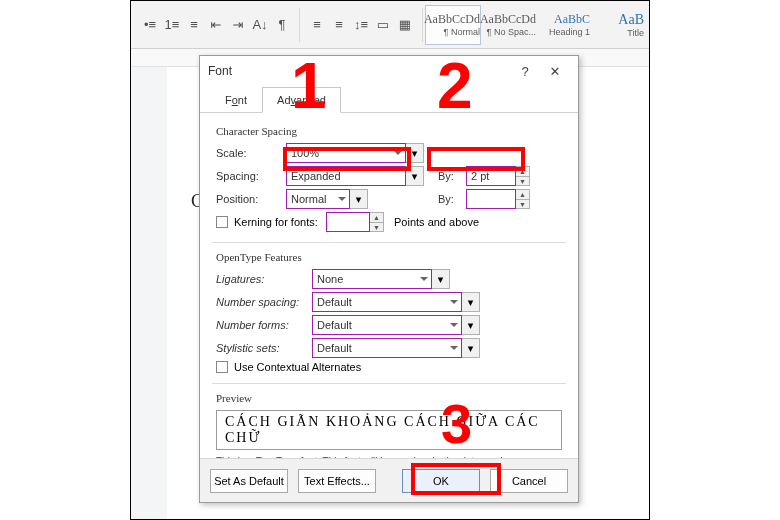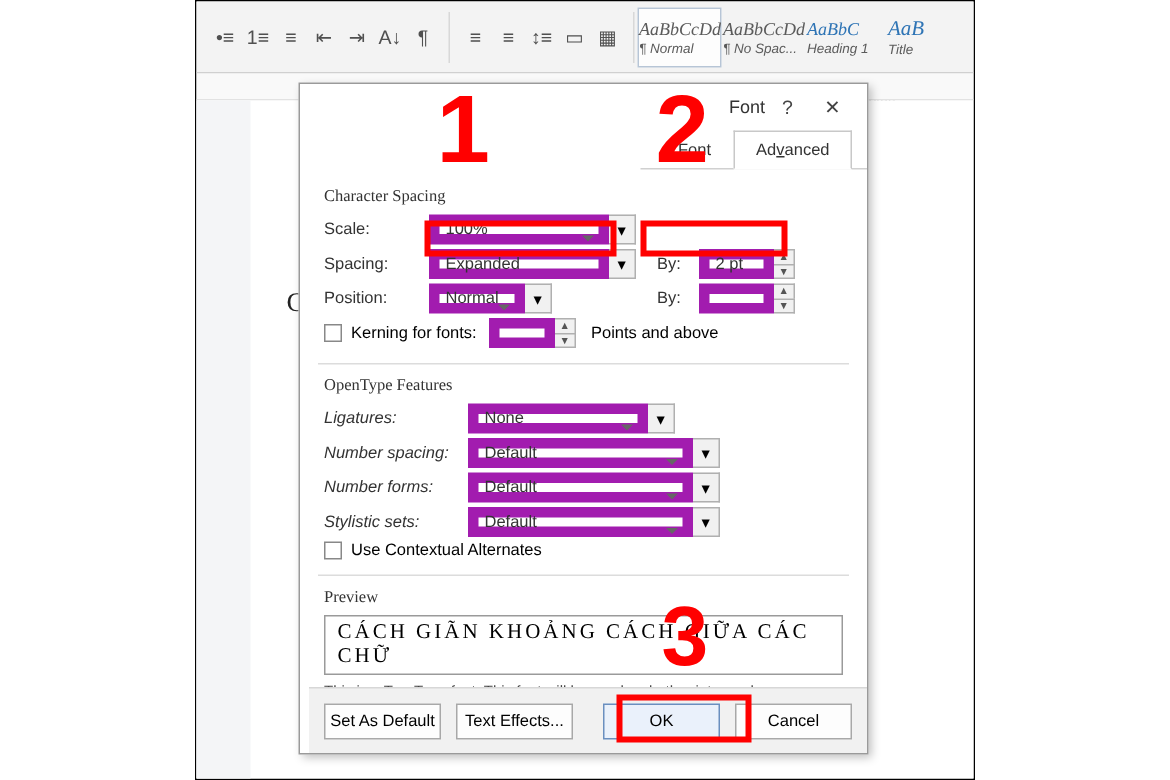--- a/index.html
+++ b/index.html
@@ -44,22 +44,22 @@
   .rbtn {
     width: 18px; height: 20px;
     display:flex; align-items:center; justify-content:center;
     color:#505050;
     font-size:13px;
   }
   .style-item {
     width: 56px;
     height: 40px;
     border:1px solid transparent;
-    display:flex; flex-direction:column; align-items:flex-start; justify-content:center;
-    font-size:9px; color:#5b5b5b;font-style:italic;
+    display:flex; flex-direction:column; align-items:flex-end; justify-content:center;
+    font-size:9px; color:#5b5b5b;
   }
   .style-item .prev { font-size:12px; font-family: "Times New Roman", serif; }
   .style-item.sel{ border:1px solid #b7c5d6; background:#fdfdfd;}
   .style-item.h1 .prev, .style-item.h2 .prev, .style-item.tt .prev { color:#2e74b5;}
   .style-item.tt .prev{font-size:14px;}
   .styles-lbl { position:absolute; right:52px; top:62px; font-size:10px; color:#666;}
 
   .ruler {
     position:absolute; top:48px; left:0; right:0; height:18px;
     background:#f9f9f9; border-bottom:1px solid #e2e2e2;
@@ -75,21 +75,21 @@
   }
 
   
   .dialog{
     position:absolute;
     left:68px; top:54px;
     width:380px; height:448px;
     background:#fff;
     border:1px solid #9a9a9a;
     box-shadow: 2px 2px 6px rgba(0,0,0,.25);
-    display:flex; flex-direction:column;align-items:flex-end;
+    display:flex; flex-direction:column;
   }
   .dlg-title{
     height:30px; display:flex; align-items:center;
     padding:0 8px; font-size:12px; color:#333;
   }
   .dlg-title .sp{flex:1;}
   .dlg-title .wbtn{width:30px; text-align:center; font-size:13px; color:#444;}
   .tabs{
     display:flex; border-bottom:1px solid #d0d0d0; padding:0 10px;
   }
@@ -101,21 +101,21 @@
   .tab u{text-decoration:underline;}
   .tab.active{
     border:1px solid #c8c8c8; border-bottom:1px solid #fff; background:#fff;
   }
   .dlg-body{ flex:1; padding:10px 16px 6px 16px; overflow:hidden;}
   .section-title{ font-size:11px; color:#333; margin:2px 0 6px 0;font-family:Liberation Serif, serif;}
   .row{ display:flex; align-items:center; margin:3px 0; }
   .lbl{ width:70px; color:#333; font-size:11px;}
   .lbl.w2{width:96px;font-style:italic;}
   .ctrl{
-    height:20px; border:7px solid #a21caf; background:#fff;
+    height:20px; border:1px solid #a21caf; background:#fff;
     display:flex; align-items:center; padding:0 4px; font-size:11px; color:#333;
   }
   .dd{ position:relative; }
   .dd::after{
     content:""; position:absolute; right:3px; top:7px;
     border:4px solid transparent; border-top-color:#666;
   }
   .dd-btn{
     width:18px; height:20px; border:1px solid #b0b0b0; border-left:none;
     background:#f1f1f1; display:flex; align-items:center; justify-content:center;

